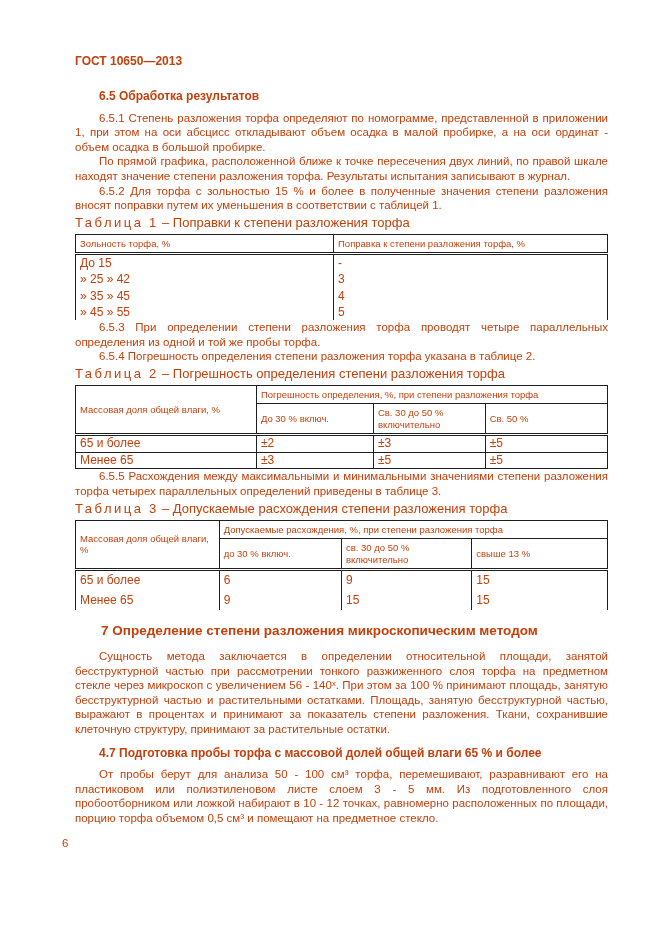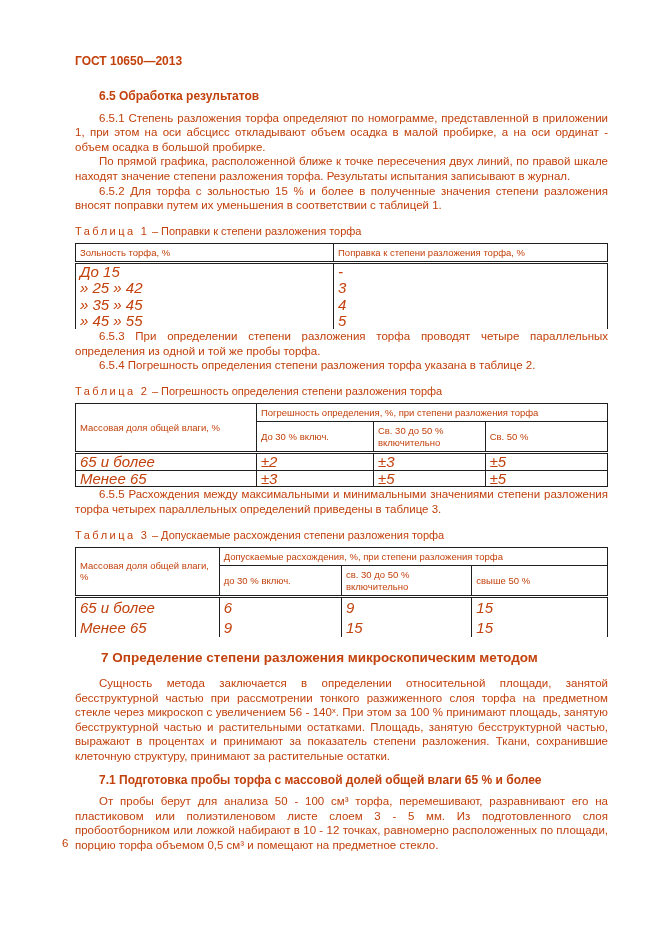--- a/index.html
+++ b/index.html
@@ -7,27 +7,27 @@
   .page{
     width:661px;height:936px;background:#ffffff;position:relative;
     font-family:"Liberation Sans", sans-serif;color:#c2410c;
     margin:0 auto;overflow:hidden;
   }
   .content{position:absolute;left:75px;top:54px;width:533px;}
   .doc-header{font-size:12px;font-weight:bold;margin:0 0 21px 0;}
   .h-sub{font-size:12px;font-weight:bold;margin:0 0 7px 0;text-indent:24px;line-height:14.6px;}
   .p{font-size:11.5px;line-height:14.6px;text-align:justify;text-indent:24px;margin:0;}
   .mt{}
-  .tcaption{font-size:11px;margin:12px 0 0 0;line-height:13px;}
+  .tcaption{font-size:13px;margin:3px 0 0 0;line-height:13px;}
   .tword{letter-spacing:2.5px;}
   .tnum{padding:0 2px;}
   table.gt{border-collapse:collapse;width:100%;margin-top:5px;table-layout:fixed;}
   .gt th,.gt td{border:1px solid #1f1f1f;text-align:left;vertical-align:middle;overflow:hidden;}
   .gt th{font-size:9.5px;font-weight:normal;padding:3px 4px;line-height:11.5px;}
-  .gt td{font-size:15px;padding:1px 4px;line-height:13.5px;font-style:italic;}
+  .gt td{font-size:12px;padding:1px 4px;line-height:13.5px;}
   .gt th.dbl{border-bottom:3px double #1f1f1f;}
   .gt.no-hlines tbody td{border-top:0;border-bottom:0;}
   #t1 td{line-height:14.2px;}
   #t3 td{padding:3px 4px;}
   .h-section{font-size:13.5px;font-weight:bold;margin:13px 0 10px 0;text-indent:26px;line-height:16px;}
   .page-number{position:absolute;left:62px;top:837px;font-size:11.5px;}
 </style>
 </head>
 <body>
 
@@ -138,21 +138,21 @@
           <col style="width:25.5%">
         </colgroup>
       <thead>
         <tr>
           <th rowspan="2" class="dbl">Массовая доля общей влаги, %</th>
           <th colspan="3">Допускаемые расхождения, %, при степени разложения торфа</th>
         </tr>
         <tr>
           <th class="dbl">до 30 % включ.</th>
           <th class="dbl">св. 30 до 50 % включительно</th>
-          <th class="dbl">свыше 50 %</th>
+          <th class="dbl">свыше 13 %</th>
         </tr>
       </thead>
       <tbody>
         <tr>
           <td>65 и более</td>
           <td>6</td>
           <td>9</td>
           <td>15</td>
         </tr>
         <tr>
@@ -161,20 +161,20 @@
           <td>15</td>
           <td>15</td>
         </tr>
       </tbody>
     </table>
 
     <div class="h-section">7 Определение степени разложения микроскопическим методом</div>
 
     <p class="p">Сущность метода заключается в определении относительной площади, занятой бесструктурной частью при рассмотрении тонкого разжиженного слоя торфа на предметном стекле через микроскоп с увеличением 56 - 140ˣ. При этом за 100 % принимают площадь, занятую бесструктурной частью и растительными остатками. Площадь, занятую бесструктурной частью, выражают в процентах и принимают за показатель степени разложения. Ткани, сохранившие клеточную структуру, принимают за растительные остатки.</p>
 
-    <div class="h-sub" style="margin-top:9px;">7.1 Подготовка пробы торфа с массовой долей общей влаги 65 % и более</div>
+    <div class="h-sub" style="margin-top:9px;">4.7 Подготовка пробы торфа с массовой долей общей влаги 65 % и более</div>
 
     <p class="p">От пробы берут для анализа 50 - 100 см³ торфа, перемешивают, разравнивают его на пластиковом или полиэтиленовом листе слоем 3 - 5 мм. Из подготовленного слоя пробоотборником или ложкой набирают в 10 - 12 точках, равномерно расположенных по площади, порцию торфа объемом 0,5 см³ и помещают на предметное стекло.</p>
 
   </div>
 
   <div class="page-number">6</div>
 </div>
 
 </body></html>

